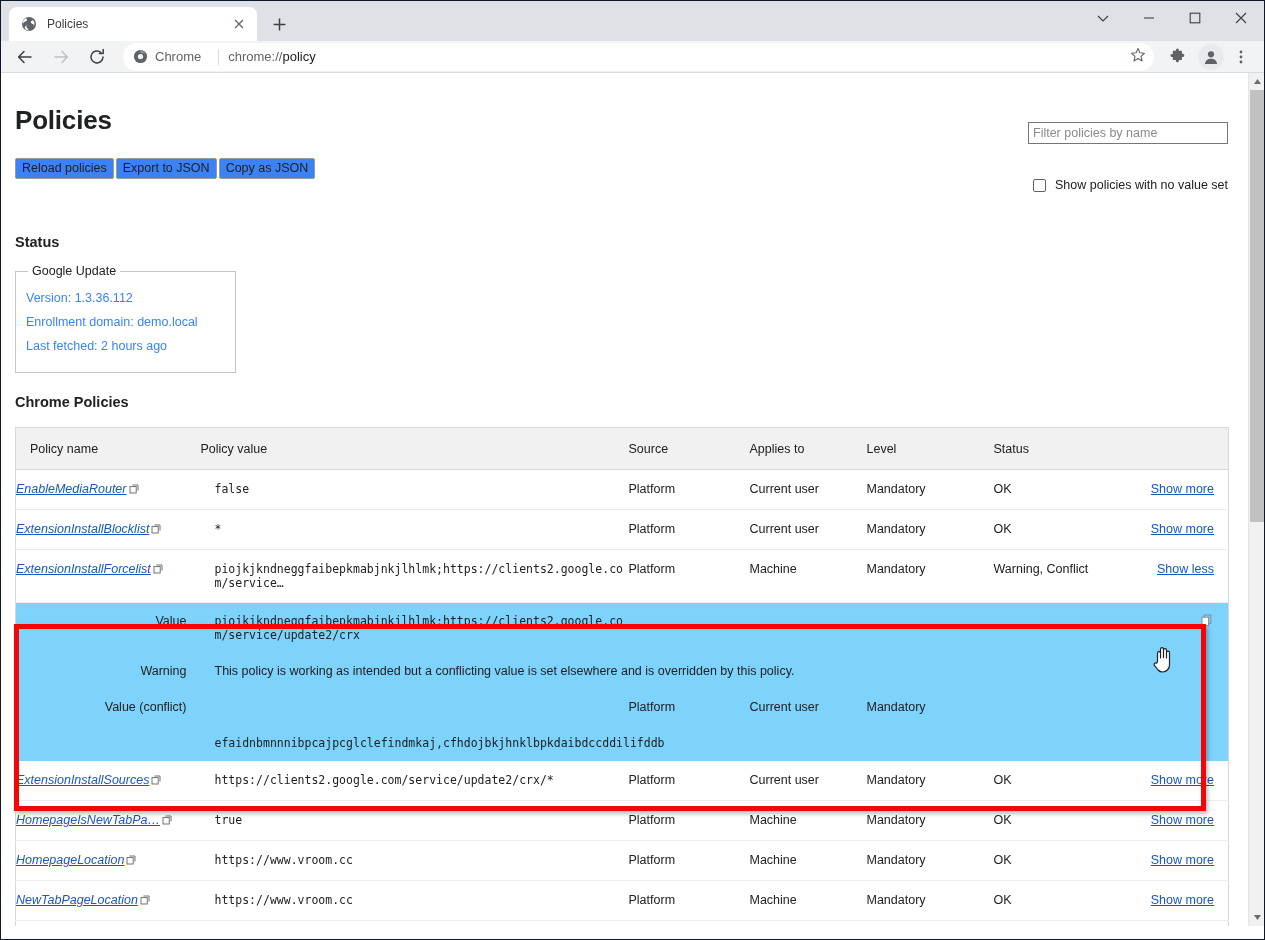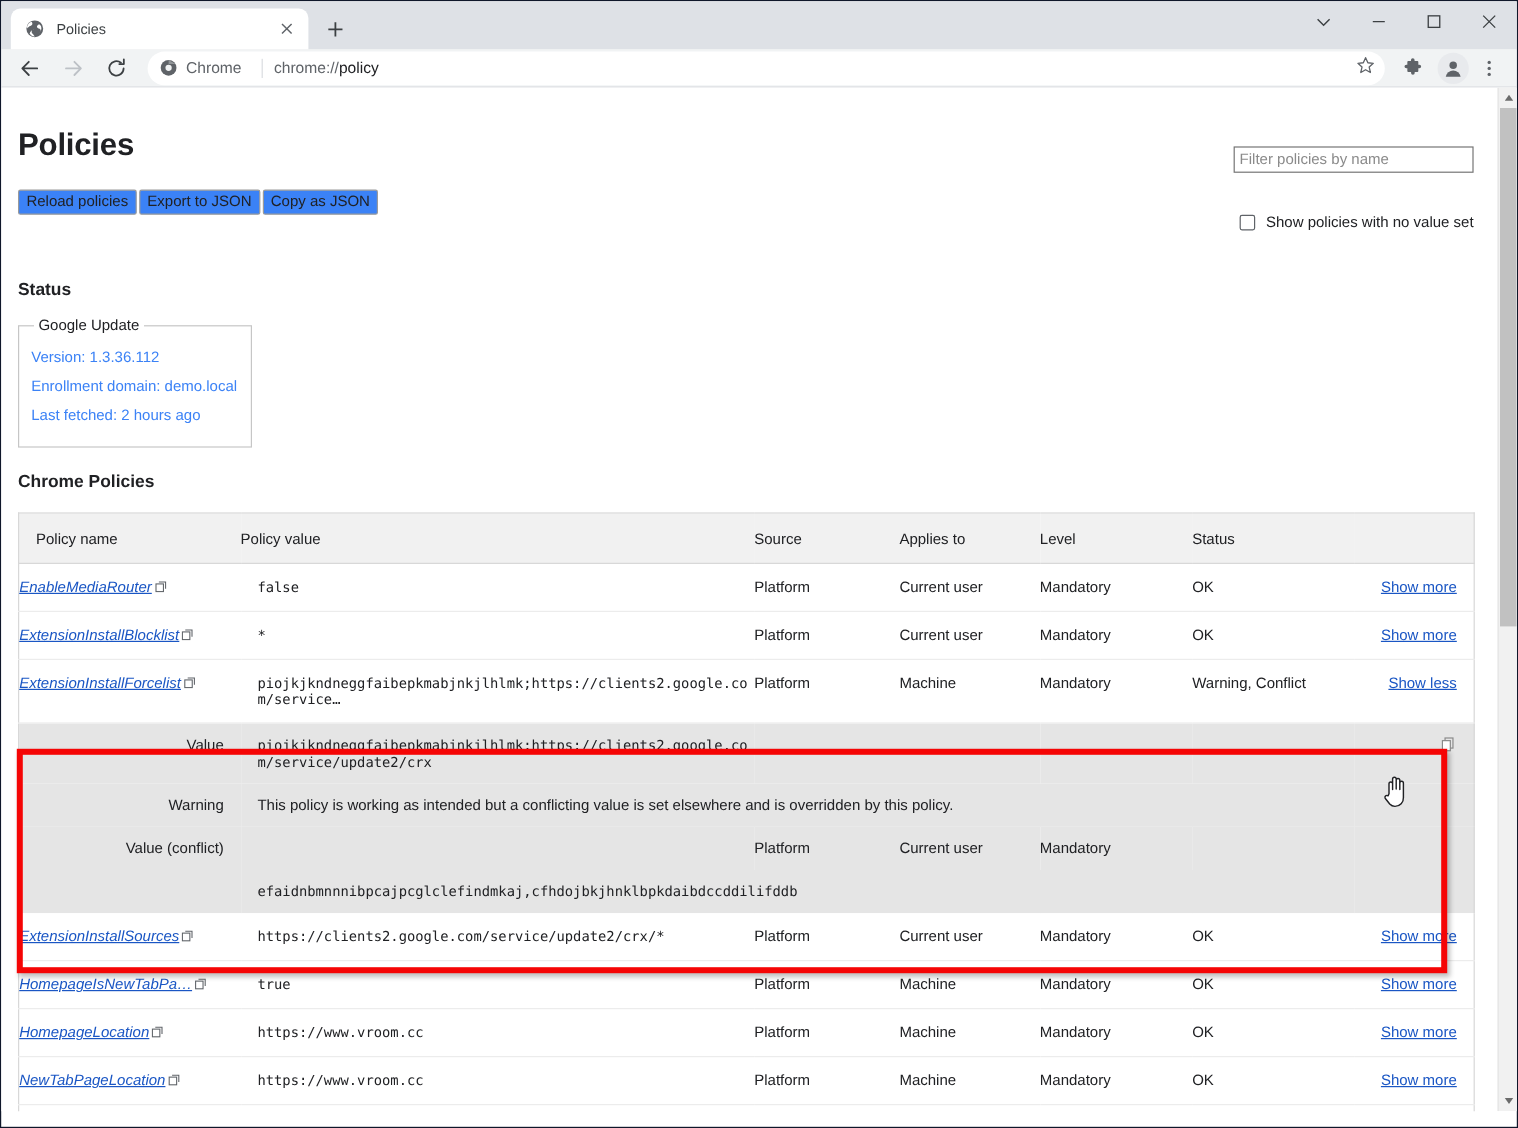--- a/index.html
+++ b/index.html
@@ -232,21 +232,21 @@
     font-size: 14.5px;
     font-weight: bold;
     color: #202124;
     margin: 0;
   }
   #status-heading { margin-top: 55px; }
 
   fieldset.status-box {
     margin: 14px 16px 0 0;
     padding: 6px 10px 16px 10px;
-    width: 195px;
+    width: 221px;
     border: 1px solid #c6c6c6;
     border-radius: 0;
   }
   fieldset.status-box legend {
     font-size: 12.5px;
     color: #202124;
     padding: 0 4px;
     margin-left: 2px;
   }
   fieldset.status-box .srow {
@@ -333,21 +333,21 @@
     text-decoration: underline;
     font-size: 12.5px;
     cursor: pointer;
     white-space: nowrap;
   }
 
   
   tr.detail-row > td {
     border: none;
     padding: 11px 0 11px 0;
-    background: #e5e5e5;
+    background: #7dd3fc;
   }
   tr.detail-row td.c-name {
     border-left: 1px solid #d8d8d8;
     text-align: right;
     padding-right: 14px;
     color: #202124;
     font-size: 12.5px;
   }
   tr.detail-row td.c-value { padding-left: 14px; }
   tr.detail-row td.c-more {

